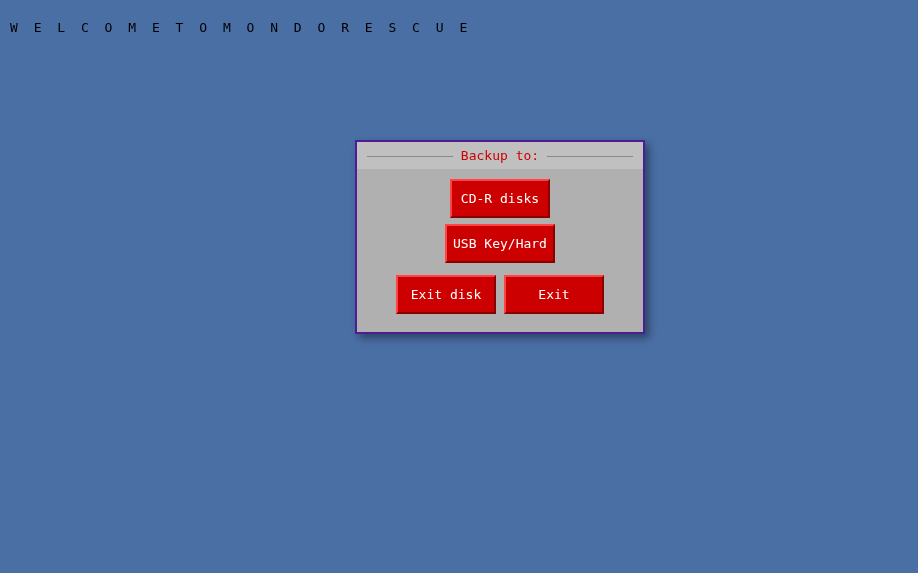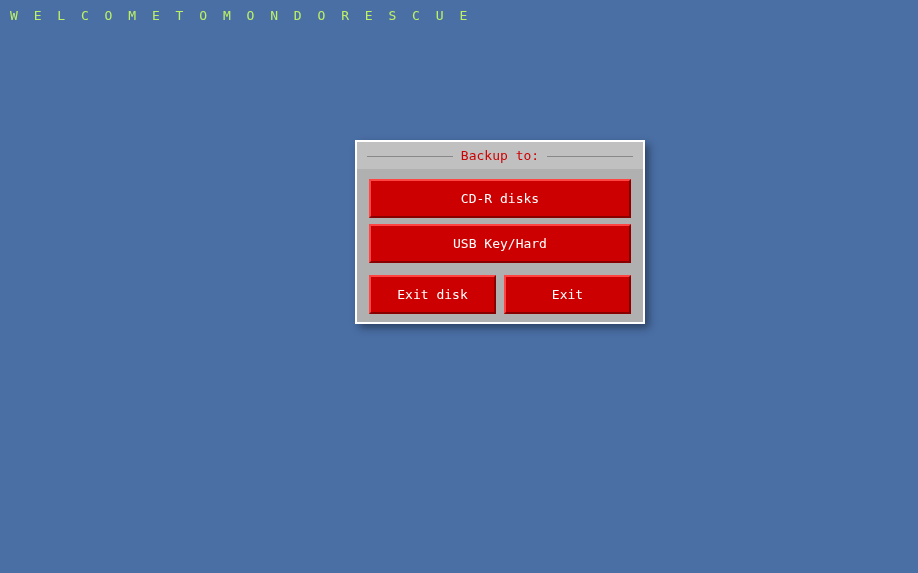--- a/index.html
+++ b/index.html
@@ -8,35 +8,35 @@
       width: 918px;
       height: 573px;
       background-color: #4a6fa5;
       font-family: monospace;
       overflow: hidden;
       position: relative;
     }
 
     .welcome-text {
       position: absolute;
-      top: 8px;
+      top: 20px;
       left: 10px;
-      color: #bef264;
+      color: #000000;
       font-size: 13px;
       letter-spacing: 4px;
       font-family: monospace;
     }
 
     .dialog-container {
       position: absolute;
       top: 140px;
       left: 355px;
       width: 290px;
       background-color: #c0c0c0;
-      border: 2px solid #ffffff;
+      border: 2px solid #4c1d95;
       box-shadow: 4px 4px 8px rgba(0,0,0,0.4);
     }
 
     .dialog-title-bar {
       display: flex;
       align-items: center;
       justify-content: center;
       padding: 6px 10px;
       position: relative;
     }
@@ -54,25 +54,26 @@
       background: #c0c0c0;
       padding: 0 8px;
       color: #cc0000;
       font-size: 13px;
       font-family: monospace;
       position: relative;
       z-index: 1;
     }
 
     .dialog-body {
-      padding: 10px 12px 8px 12px;
+      padding: 10px 12px 18px 12px;
       display: flex;
       flex-direction: column;
       gap: 6px;
       background: #b0b0b0;
+      align-items: center;
     }
 
     .button-row {
       display: flex;
       flex-direction: row;
       gap: 8px;
       justify-content: center;
     }
 
     .btn {

